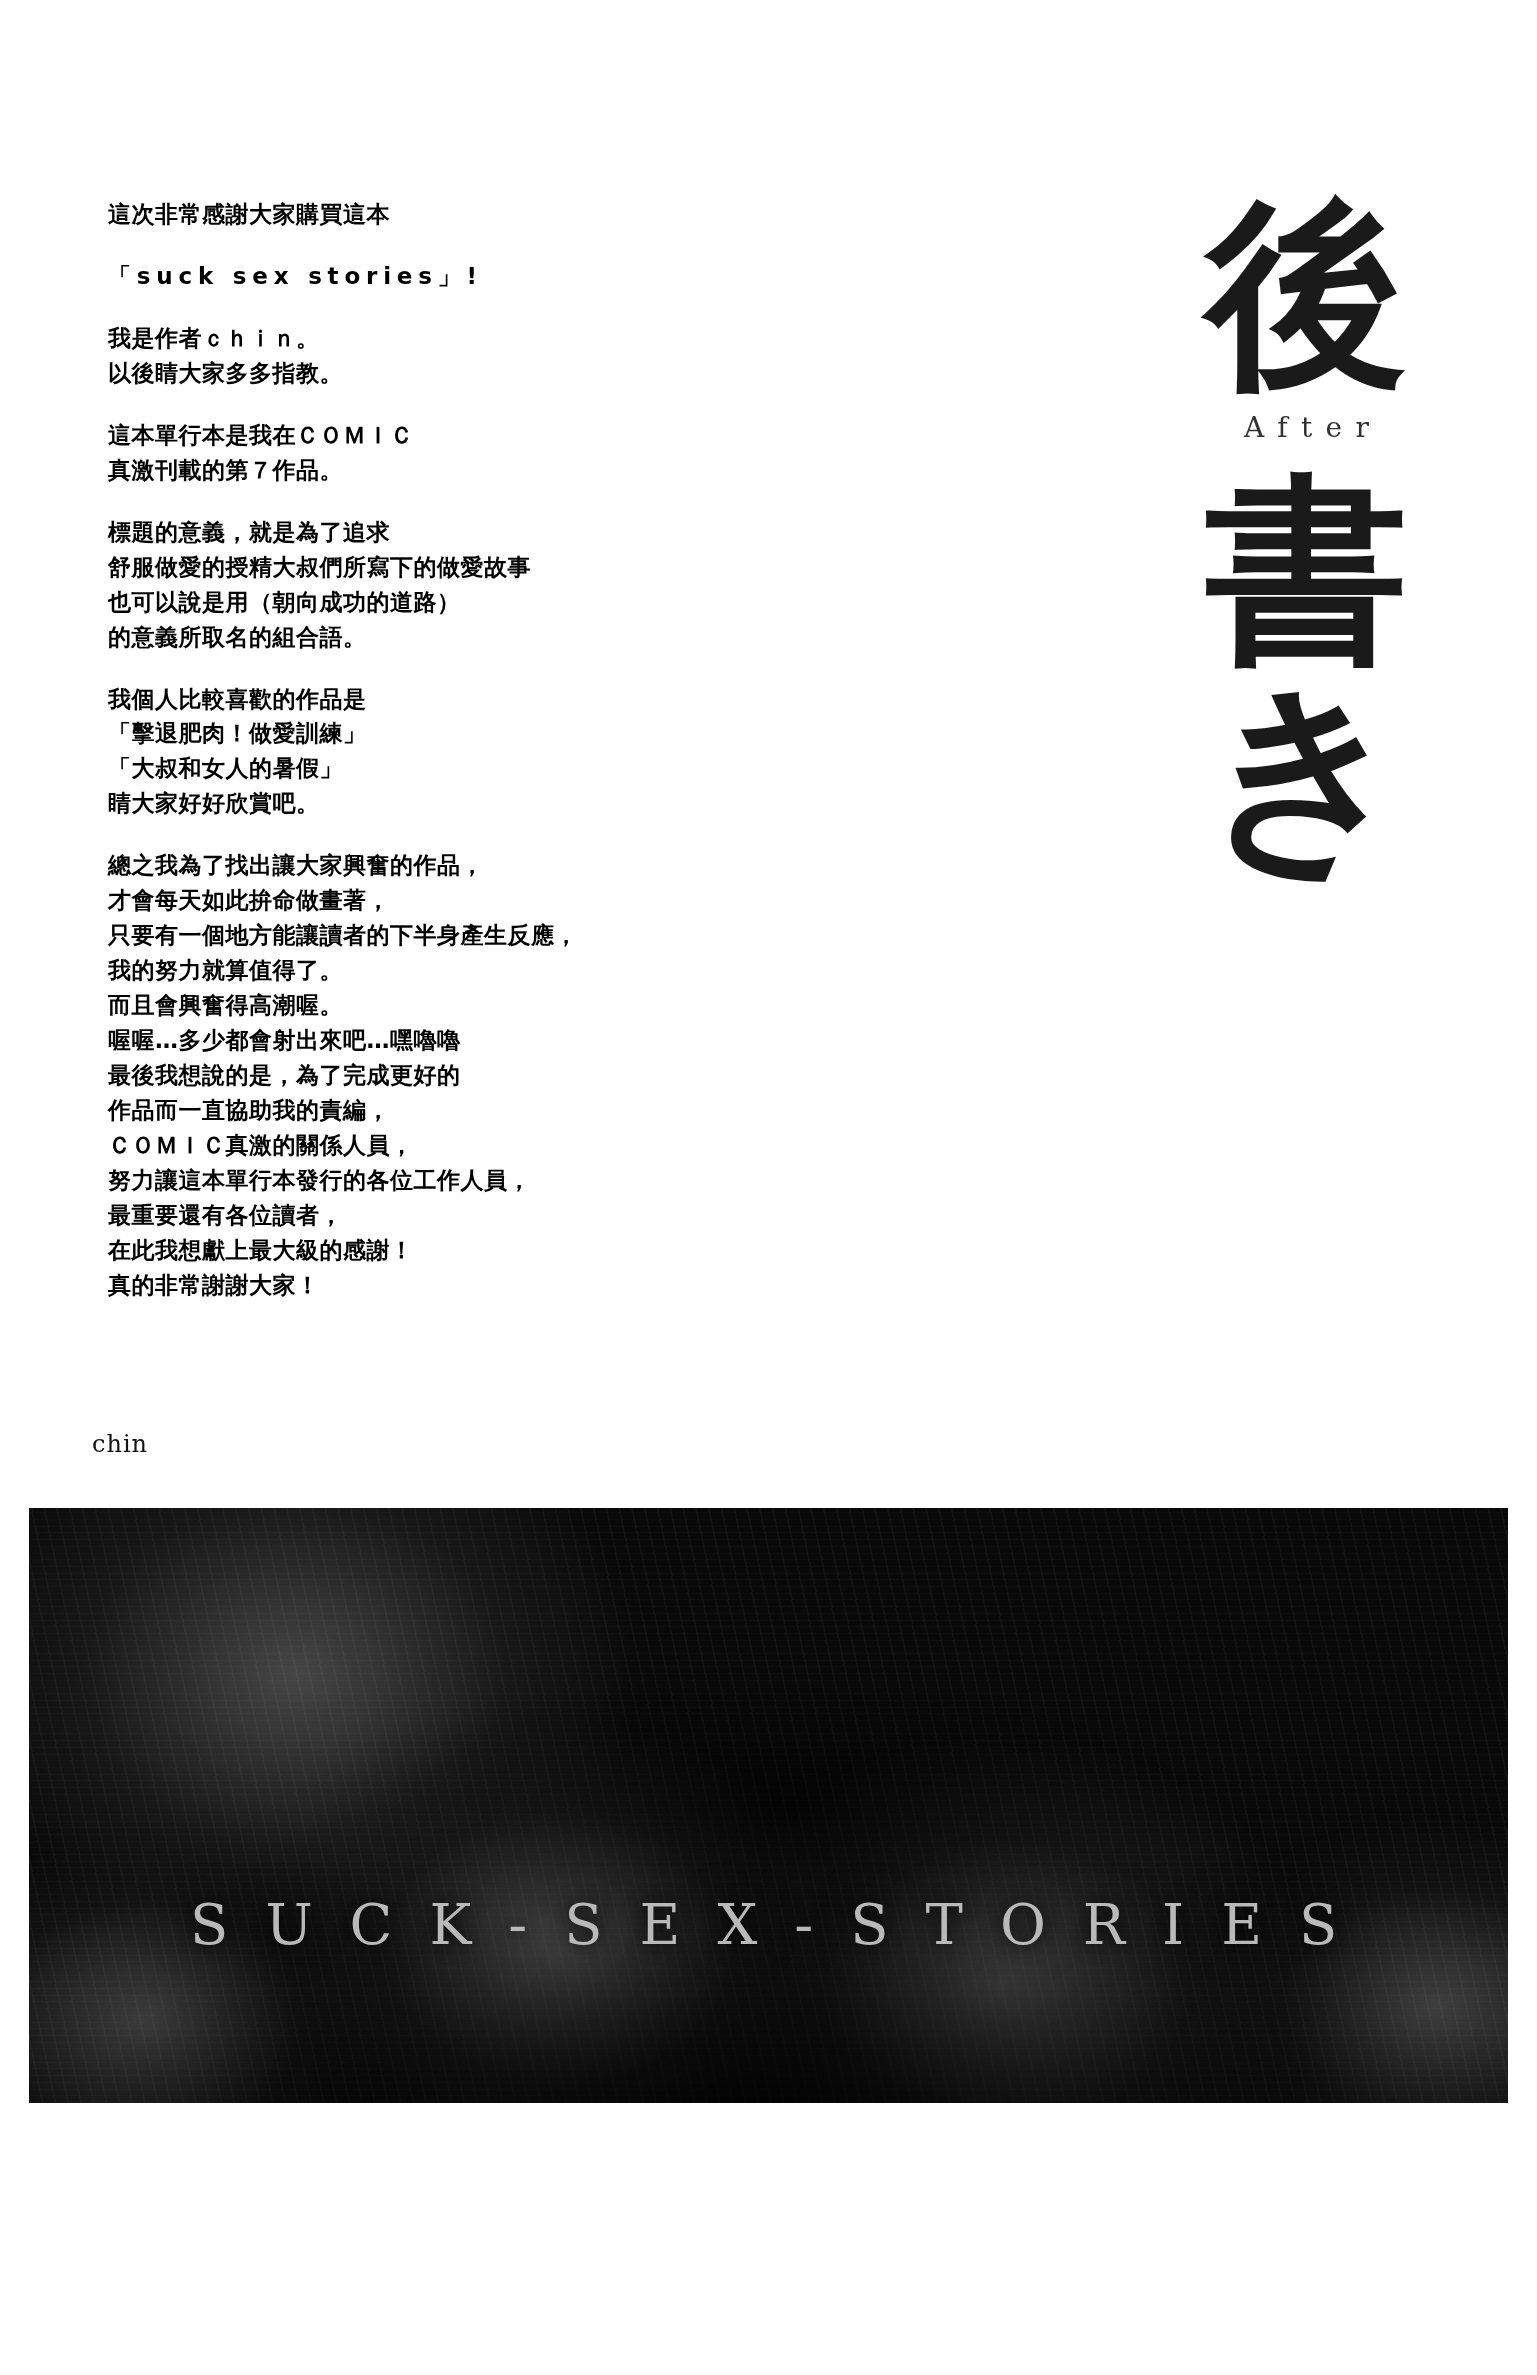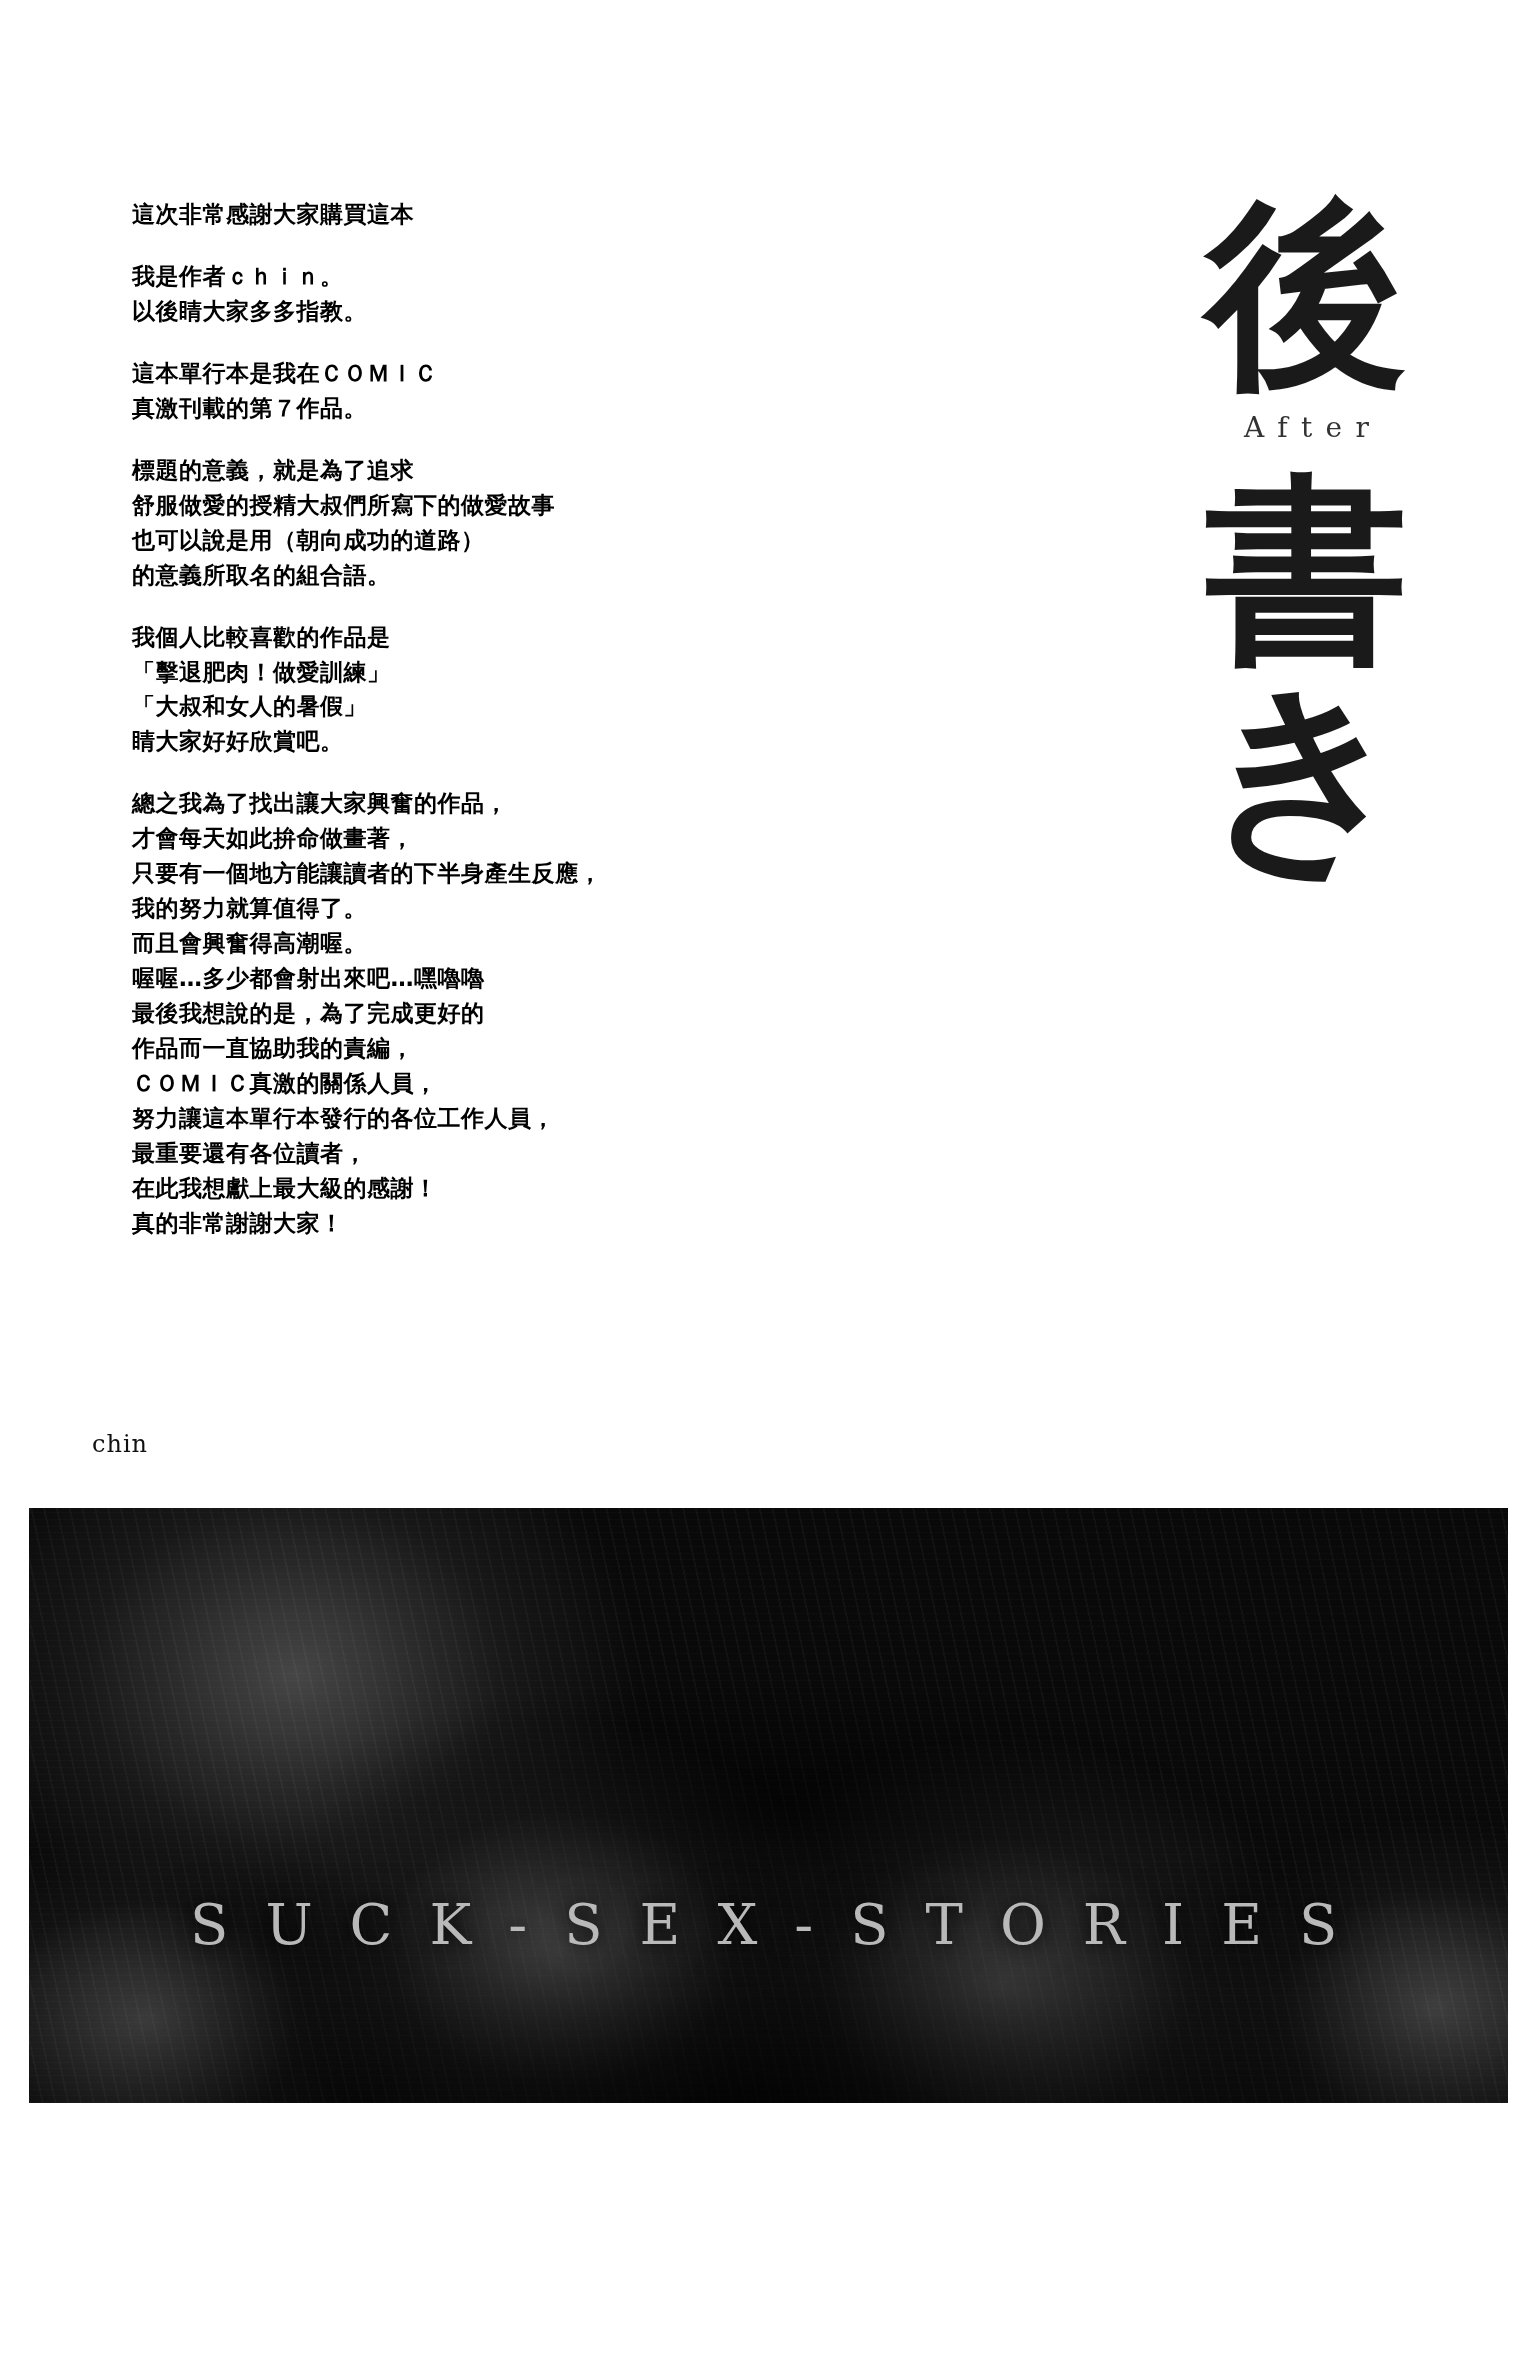--- a/index.html
+++ b/index.html
@@ -21,21 +21,20 @@
     position: absolute;
     left: 108px;
     top: 197px;
     width: 788px;
     color: #000000;
     font-family: "DejaVu Sans", sans-serif;
     font-weight: bold;
     font-size: 23px;
     line-height: 1.52;
     letter-spacing: 0.5px;
-    margin-left: 24px;
   }
   .para {
     margin: 0 0 27px 0;
     white-space: pre-line;
   }
   .para:last-of-type {
     margin-bottom: 0;
   }
   .spaced {
     letter-spacing: 5.8px;
@@ -139,20 +138,21 @@
     white-space: nowrap;
   }
 </style>
 </head>
 <body>
 
 <div class="page">
 
   <div class="afterword-text">
     <p class="para">這次非常感謝大家購買這本</p>
+    <p class="para spaced">「suck sex stories」!</p>
     <p class="para">我是作者ｃｈｉｎ。
 以後睛大家多多指教。</p>
     <p class="para">這本單行本是我在ＣＯＭＩＣ
 真激刊載的第７作品。</p>
     <p class="para">標題的意義，就是為了追求
 舒服做愛的授精大叔們所寫下的做愛故事
 也可以說是用（朝向成功的道路）
 的意義所取名的組合語。</p>
     <p class="para">我個人比較喜歡的作品是
 「擊退肥肉！做愛訓練」

